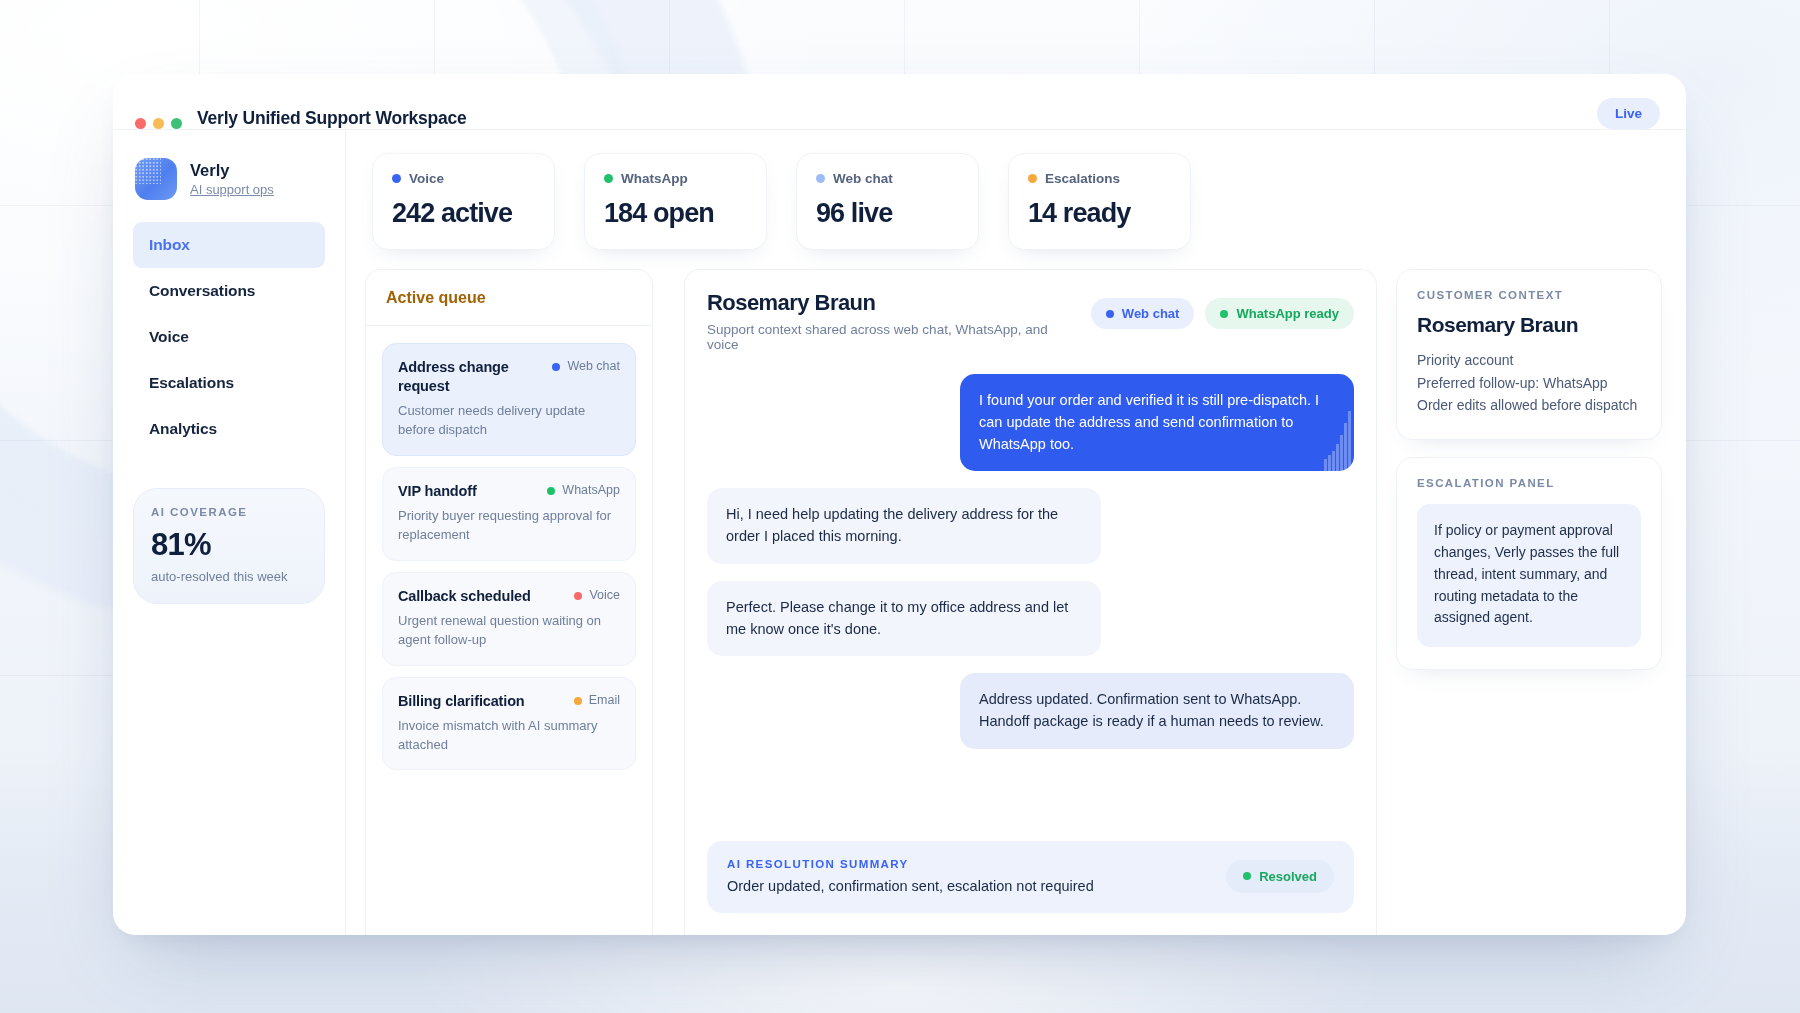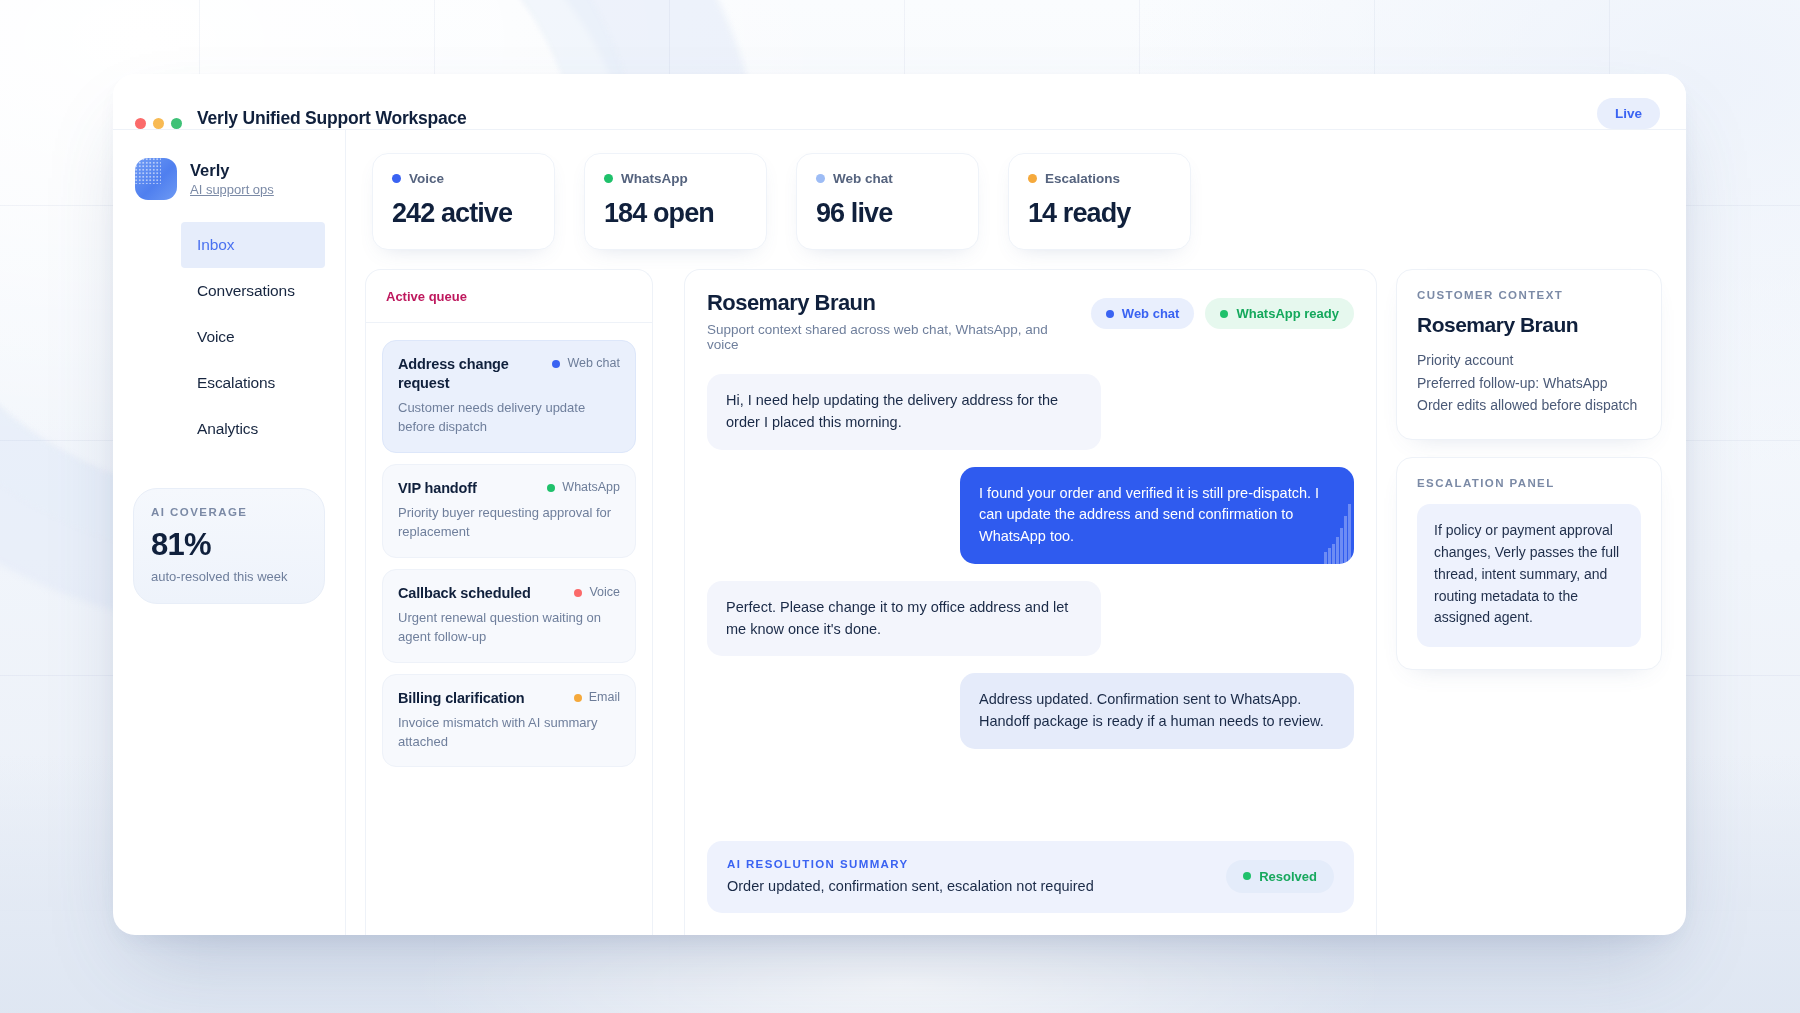--- a/index.html
+++ b/index.html
@@ -134,26 +134,25 @@
     left: -4px; top: -4px; width: 30px; height: 30px;
     background-image: radial-gradient(rgba(255,255,255,0.55) 1px, transparent 1.2px);
     background-size: 3.5px 3.5px;
   }
   .brand-name { font-size: 16.5px; font-weight: 700; color: #10203c; line-height: 1.15; }
   .brand-sub { font-size: 13px; color: #7b8aa6; margin-top: 2px; text-decoration: underline; }
 
   .nav { display: flex; flex-direction: column; }
   .nav-item {
     font-size: 15.5px;
-    font-weight: 400;
+    font-weight: 700;
     color: #16253f;
     padding: 14px 16px;
-    border-radius: 4px;
+    border-radius: 9px;
     letter-spacing: -0.1px;
-    margin-left: 48px;
   }
   .nav-item.active { background: #e6edfb; color: #4a71f0; }
 
   .coverage {
     margin-top: 36px;
     background: linear-gradient(180deg,#f5f8fd 0%, #eef3fb 100%);
     border: 1px solid #e8eef8;
     border-radius: 24px;
     padding: 17px 17px 19px;
   }
@@ -215,23 +214,23 @@
     border-radius: 16px 16px 0 0;
     border-bottom: none;
     display: flex;
     flex-direction: column;
     min-height: 0;
     background: #fff;
   }
   .queue-head {
     padding: 19px 20px 18px;
     border-bottom: 1px solid #eef2f8;
-    font-size: 13px;
-    font-weight: 700;
-    color: #be185d;
+    font-size: 16px;
+    font-weight: 700;
+    color: #a16207;
   }
   .queue-list { padding: 17px 16px 0; display: flex; flex-direction: column; gap: 11px; }
   .q-item {
     background: #f7f9fd;
     border: 1px solid #eef2f9;
     border-radius: 14px;
     padding: 14px 15px 15px;
   }
   .q-item.active { background: #eaf0fc; border-color: #dde7fa; }
   .q-row { display: flex; align-items: flex-start; gap: 2px; }
@@ -508,38 +507,38 @@
                 <span>Web chat</span>
               </div>
               <div class="pill green">
                 <span class="pd" style="background:#1fc16b"></span>
                 <span>WhatsApp ready</span>
               </div>
             </div>
           </div>
 
           <div class="messages">
-            <div class="msg inbound">
-              <span class="msg-text">Hi, I need help updating the delivery address for the order I placed this morning.</span>
-            </div>
             <div class="msg outbound-accent">
               <svg class="deco" viewBox="0 0 74 74">
                 <g fill="#ffffff">
                   <rect x="52" y="54" width="3" height="20"></rect>
                   <rect x="56" y="47" width="3" height="27"></rect>
                   <rect x="60" y="38" width="3" height="36"></rect>
                   <rect x="64" y="26" width="3" height="48"></rect>
                   <rect x="68" y="14" width="3" height="60"></rect>
                   <rect x="44" y="62" width="3" height="12"></rect>
                   <rect x="48" y="58" width="3" height="16"></rect>
                 </g>
               </svg>
               <span class="msg-text">I found your order and verified it is still pre-dispatch. I can update the address and send confirmation to WhatsApp too.</span>
             </div>
             <div class="msg inbound">
+              <span class="msg-text">Hi, I need help updating the delivery address for the order I placed this morning.</span>
+            </div>
+            <div class="msg inbound">
               <span class="msg-text">Perfect. Please change it to my office address and let me know once it's done.</span>
             </div>
             <div class="msg outbound-light">
               <span class="msg-text">Address updated. Confirmation sent to WhatsApp. Handoff package is ready if a human needs to review.</span>
             </div>
           </div>
 
           <div class="summary">
             <div class="summary-text">
               <div class="summary-label">AI RESOLUTION SUMMARY</div>

